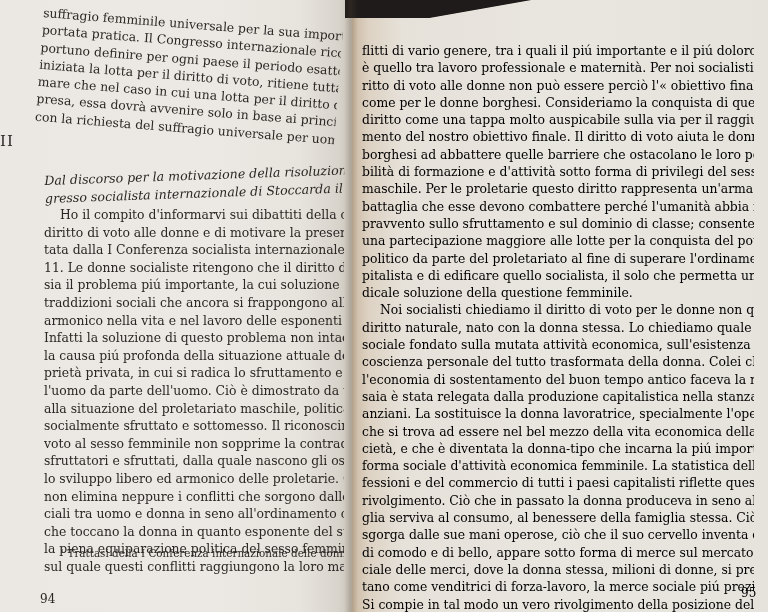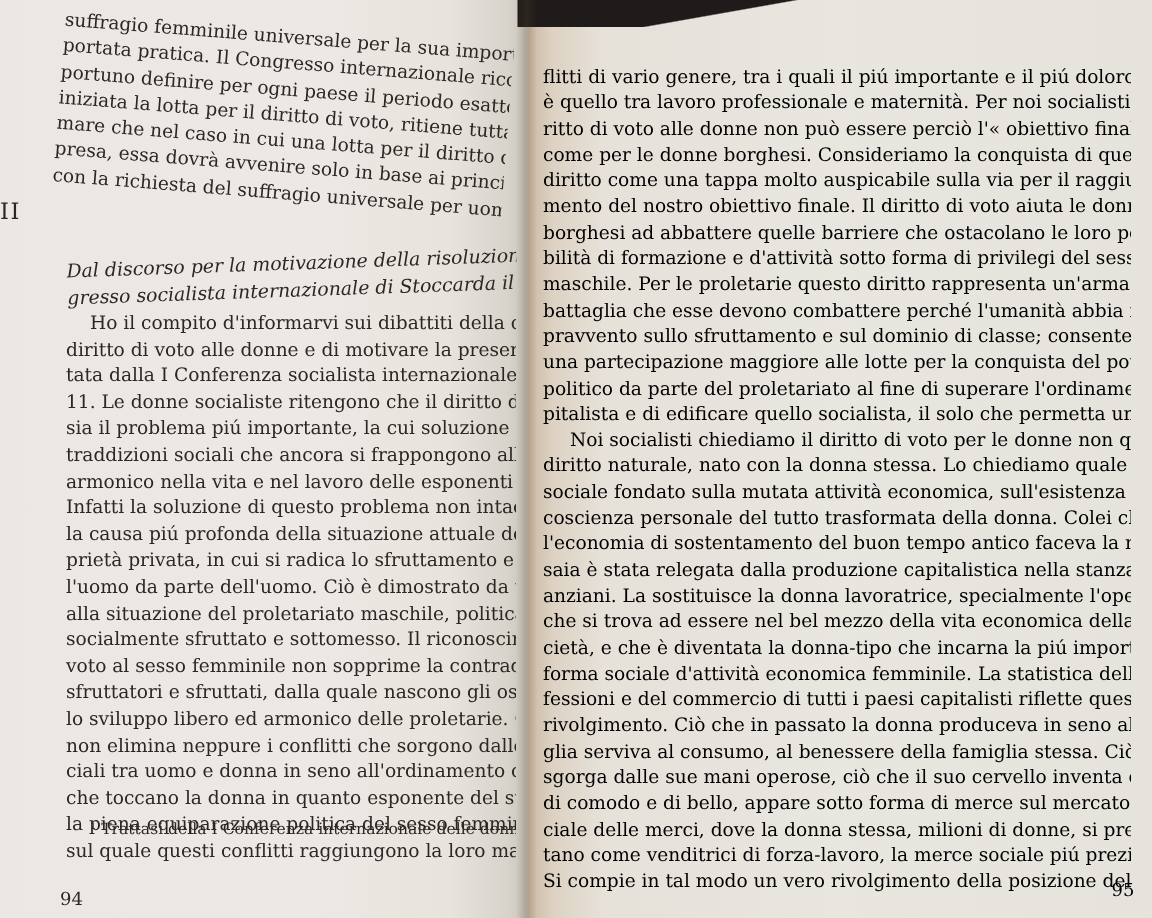--- a/index.html
+++ b/index.html
@@ -131,20 +131,21 @@
     <span class="line">diritto come una tappa molto auspicabile sulla via per il raggiungi-</span>
     <span class="line">mento del nostro obiettivo finale. Il diritto di voto aiuta le donne</span>
     <span class="line">borghesi ad abbattere quelle barriere che ostacolano le loro possi-</span>
     <span class="line">bilità di formazione e d'attività sotto forma di privilegi del sesso</span>
     <span class="line">maschile. Per le proletarie questo diritto rappresenta un'arma per la</span>
     <span class="line">battaglia che esse devono combattere perché l'umanità abbia il so-</span>
     <span class="line">pravvento sullo sfruttamento e sul dominio di classe; consente loro</span>
     <span class="line">una partecipazione maggiore alle lotte per la conquista del potere</span>
     <span class="line">politico da parte del proletariato al fine di superare l'ordinamento ca-</span>
     <span class="line">pitalista e di edificare quello socialista, il solo che permetta una ra-</span>
+    <span class="line last">dicale soluzione della questione femminile.</span>
     <span class="line indent">Noi socialisti chiediamo il diritto di voto per le donne non quale</span>
     <span class="line">diritto naturale, nato con la donna stessa. Lo chiediamo quale diritto</span>
     <span class="line">sociale fondato sulla mutata attività economica, sull'esistenza e sulla</span>
     <span class="line">coscienza personale del tutto trasformata della donna. Colei che nel-</span>
     <span class="line">l'economia di sostentamento del buon tempo antico faceva la mas-</span>
     <span class="line">saia è stata relegata dalla produzione capitalistica nella stanza degli</span>
     <span class="line">anziani. La sostituisce la donna lavoratrice, specialmente l'operaia,</span>
     <span class="line">che si trova ad essere nel bel mezzo della vita economica della so-</span>
     <span class="line">cietà, e che è diventata la donna-tipo che incarna la piú importante</span>
     <span class="line">forma sociale d'attività economica femminile. La statistica delle pro-</span>

